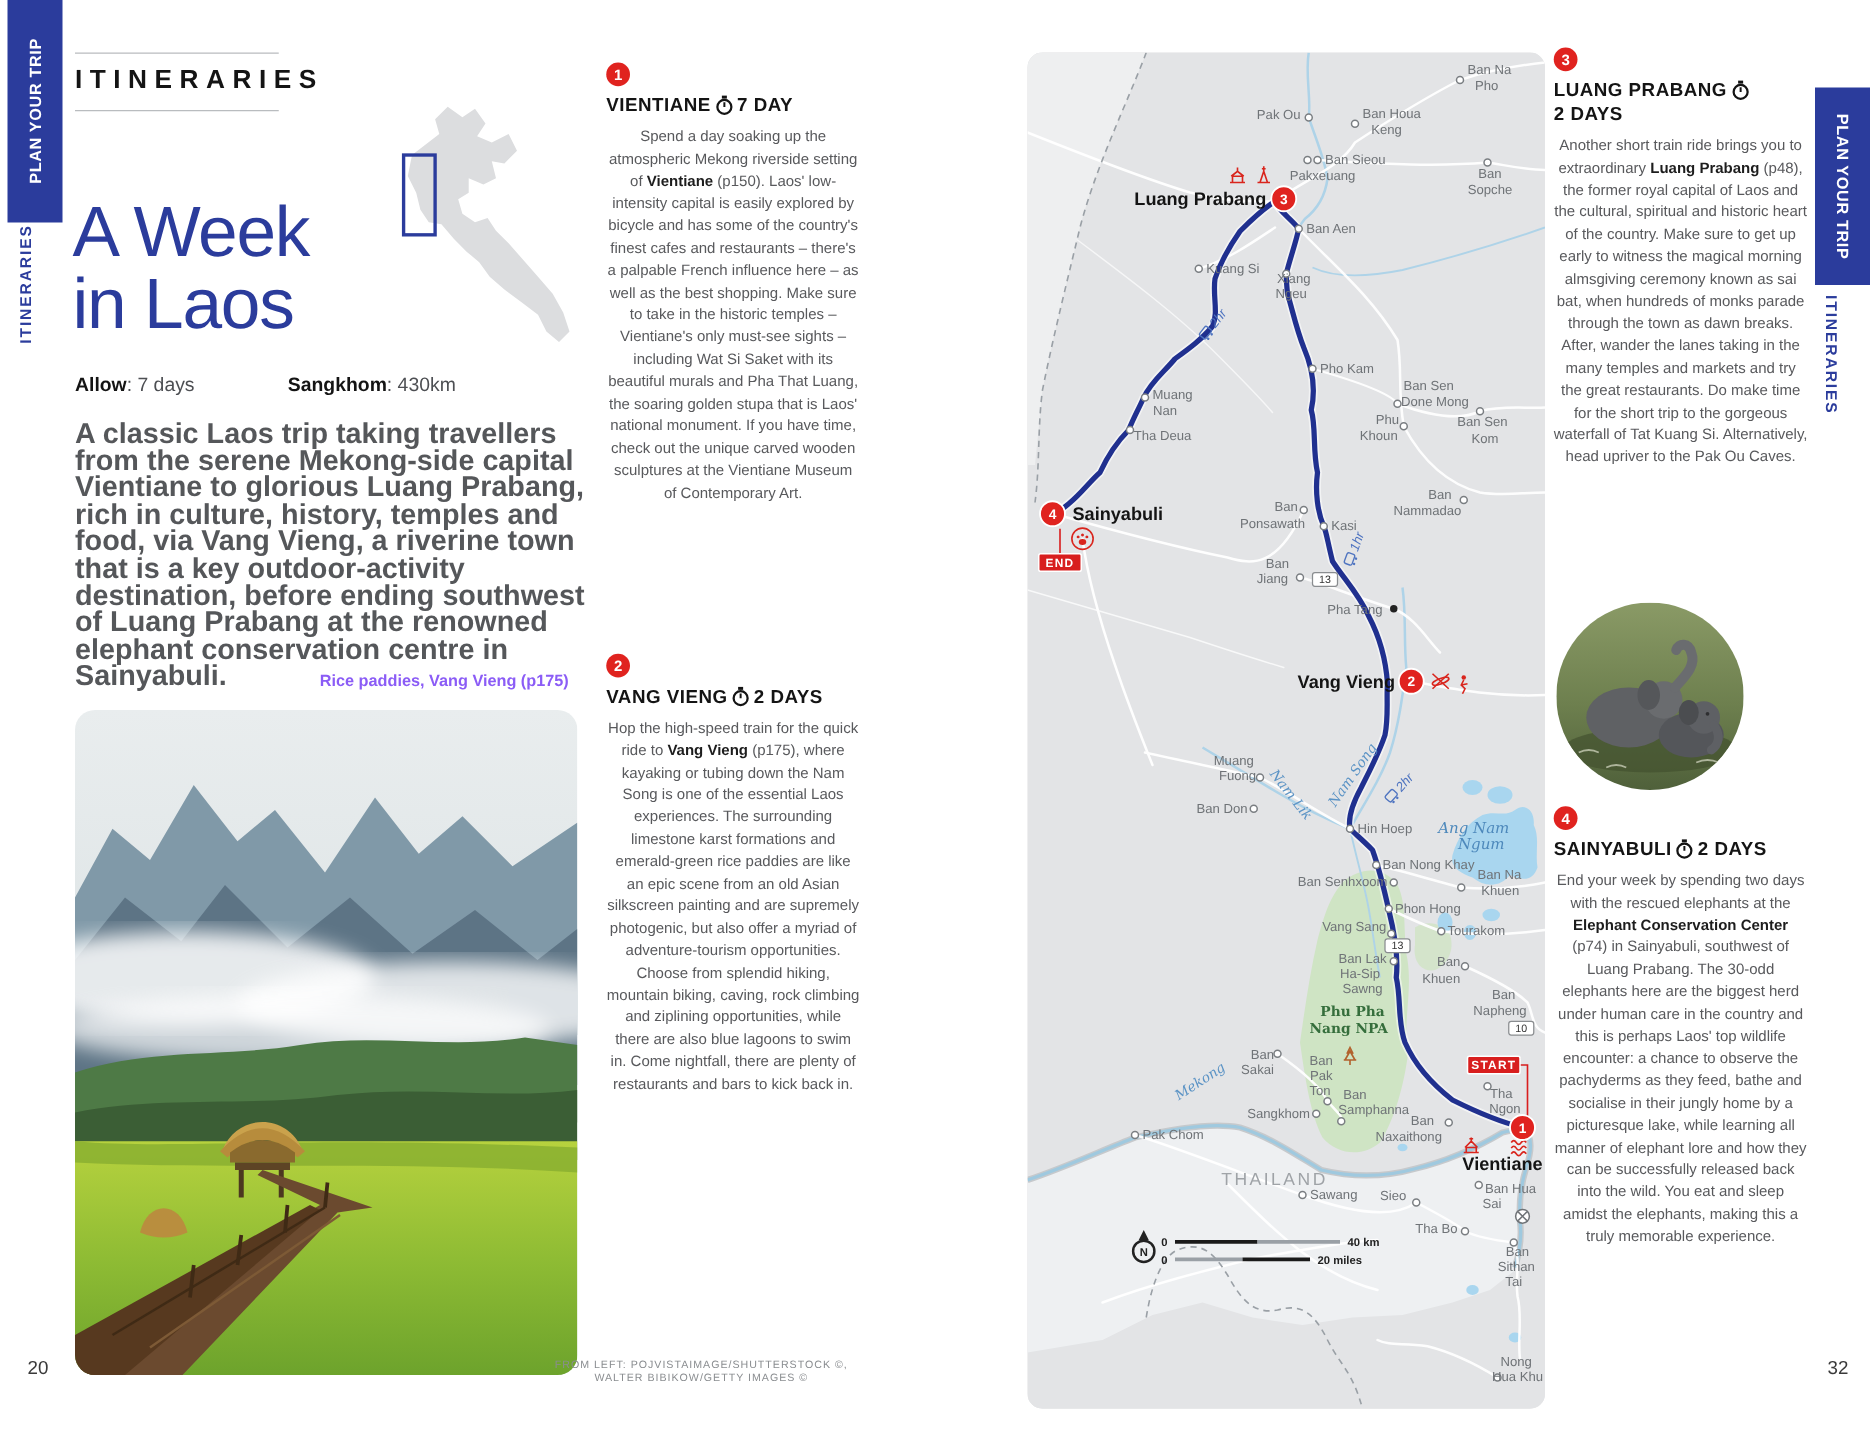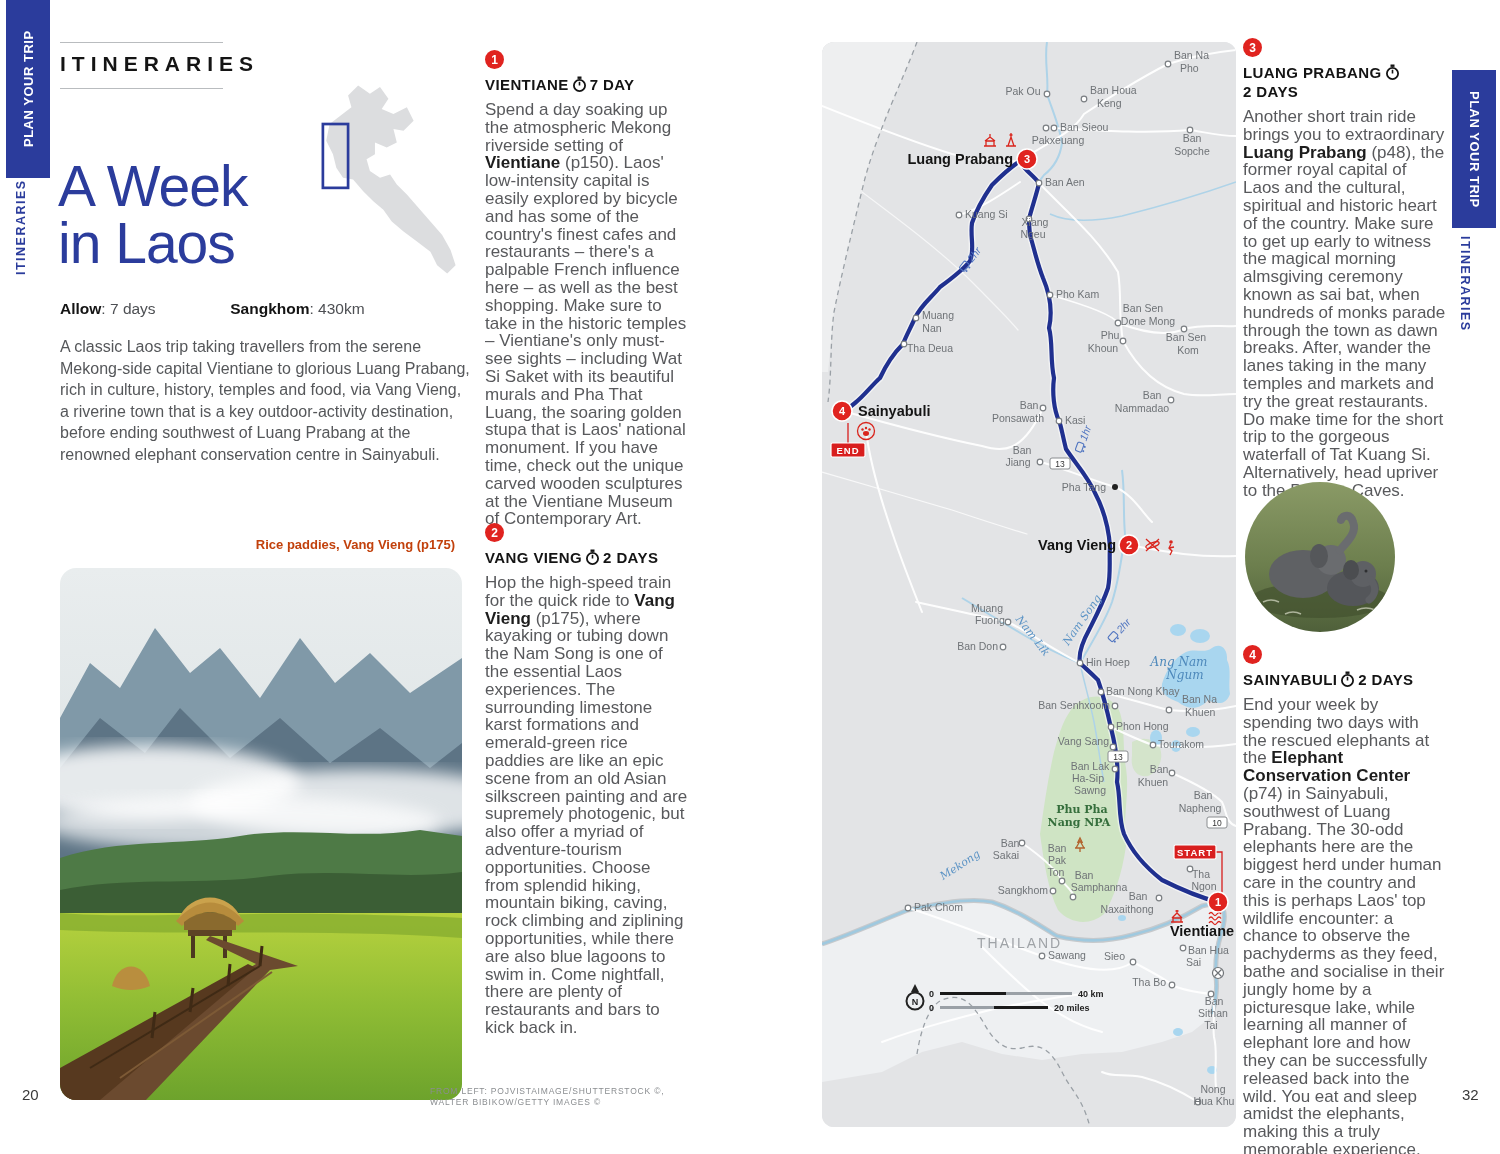--- a/index.html
+++ b/index.html
@@ -11,30 +11,30 @@
             display:flex;align-items:center;justify-content:center;}
   .vert-up{writing-mode:vertical-rl;transform:rotate(180deg);}
   .vert-dn{writing-mode:vertical-rl;}
   .side-label{color:#2b3c9c;font-weight:bold;font-size:12.5px;letter-spacing:1.5px;}
   
   .kicker{font-size:21px;font-weight:bold;letter-spacing:6px;color:#141414;}
   .rule{background:#b9bcbf;height:1px;}
   .title{font-size:57px;line-height:57px;font-weight:normal;color:#2b3c9c;letter-spacing:-1px;}
   .allowline{font-size:15.5px;color:#4d4f53;}
   .allowline b{color:#141414;margin-top:12px;}
-  .intro{font-size:16px;line-height:21.6px;color:#55575a;}
-  .caption{font-size:13px;font-weight:bold;color:#c2410c;text-align:right;}
-  .credit{font-size:8.5px;letter-spacing:.8px;color:#8a8d90;text-align:left;line-height:11px;}
+  .intro{font-size:23px;line-height:21.6px;color:#55575a;font-weight:bold;}
+  .caption{font-size:13px;font-weight:bold;color:#8b5cf6;text-align:right;}
+  .credit{font-size:8.5px;letter-spacing:.8px;color:#8a8d90;text-align:center;line-height:11px;}
   .pagenum{font-size:15px;color:#3a3a3a;}
   
   .badge{width:19px;height:19px;border-radius:50%;background:#e0231f;color:#fff;font-size:12px;
          font-weight:bold;display:flex;align-items:center;justify-content:center;}
   .sec-head{display:flex;flex-wrap:wrap;align-items:center;column-gap:3px;row-gap:2px;
             font-size:15px;font-weight:bold;letter-spacing:.4px;color:#141414;width:210px;}
-  .sec-body{font-size:17px;line-height:17.8px;color:#58595c;width:203px;}
+  .sec-body{font-size:12px;line-height:17.8px;color:#58595c;width:203px;text-align:center;}
   .sec-body .b{font-weight:bold;color:#1d1d1d;}
   .sec-body .i{}
   .watch{flex:0 0 auto;}
   
   #map-wrap{left:822px;top:42px;width:414px;height:1085px;background:#e3e4e6;border-radius:12px;overflow:hidden;}
   text{font-family:"Liberation Sans",sans-serif;}
   .m-town{font-size:10.5px;fill:#6f7377;}
   .m-city{font-size:14.5px;font-weight:bold;fill:#141414;}
   .m-river{font-size:11px;font-style:italic;font-family:"DejaVu Serif",serif;fill:#5b93c5;}
   .m-lake{font-size:12px;font-style:italic;font-family:"DejaVu Serif",serif;fill:#4d88bb;}

